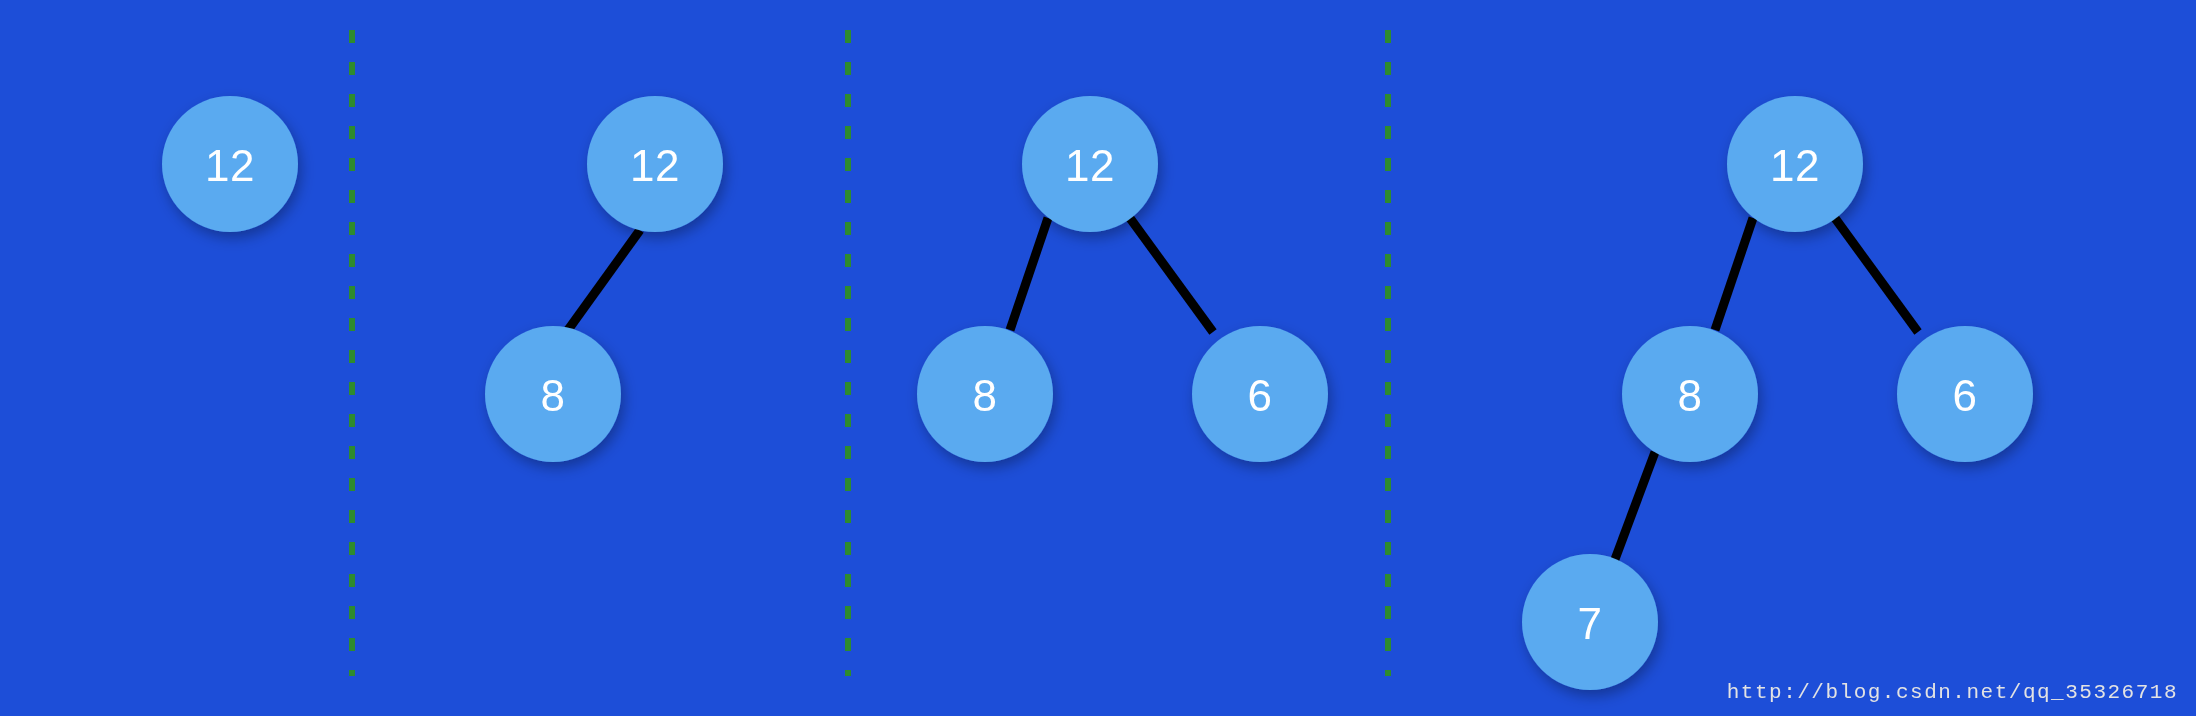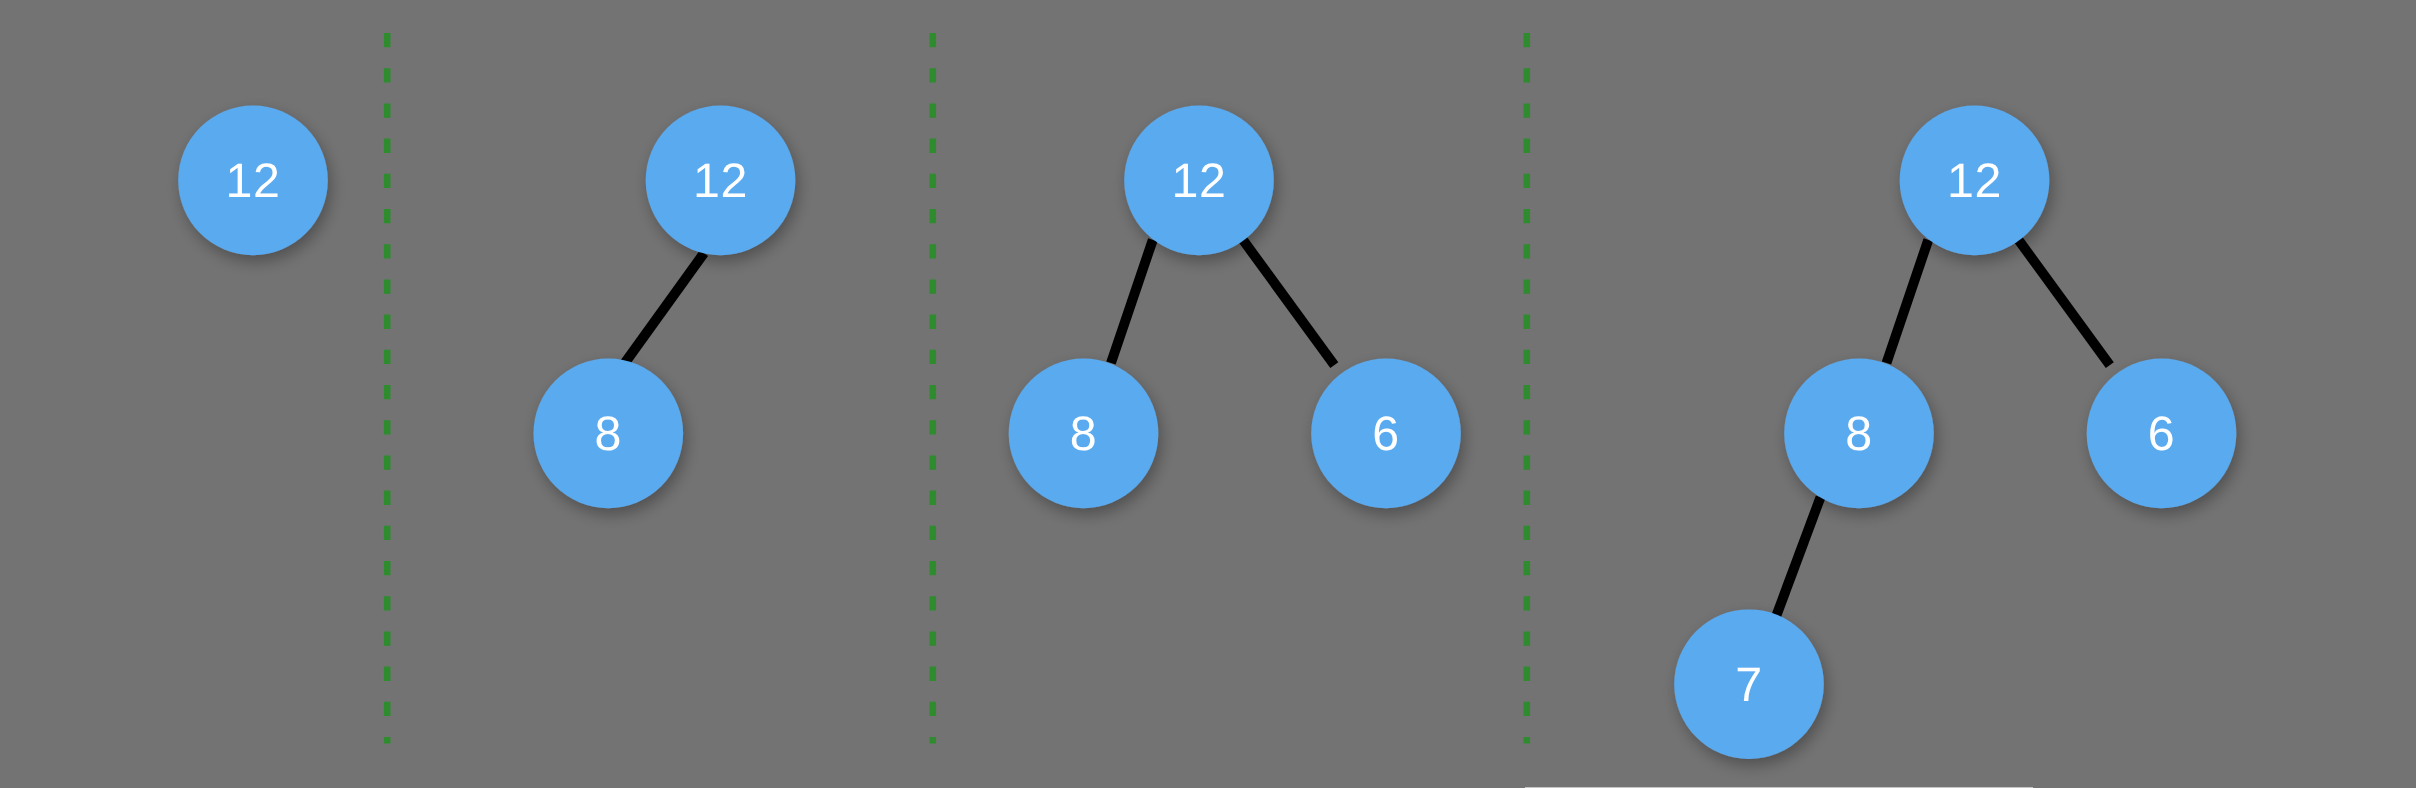--- a/index.html
+++ b/index.html
@@ -43,21 +43,21 @@
     font-size: 21px;
     letter-spacing: 1.5px;
     color: #e3e3e3;
     white-space: nowrap;
     user-select: none;
   }
 </style>
 </head>
 <body>
 
-<div id="stage" style="width: 2196px; height: 716px; background: #737373;">
+<div id="stage" style="width: 2196px; height: 716px; background: #1d4ed8;">
   <svg id="svg-canvas" viewBox="0 0 2196 716" xmlns="http://www.w3.org/2000/svg">
     <defs>
       <filter id="node-shadow" x="-60%" y="-60%" width="220%" height="220%">
         <feDropShadow dx="3" dy="6" stdDeviation="7" flood-color="#000000" flood-opacity="0.30"></feDropShadow>
       </filter>
     </defs>
     <g id="dividers-layer">
         <line x1="352" y1="30" x2="352" y2="676" stroke="#2e8b2e" stroke-width="6" stroke-dasharray="13 19" stroke-linecap="butt"></line>
         <line x1="848" y1="30" x2="848" y2="676" stroke="#2e8b2e" stroke-width="6" stroke-dasharray="13 19" stroke-linecap="butt"></line>
         <line x1="1388" y1="30" x2="1388" y2="676" stroke="#2e8b2e" stroke-width="6" stroke-dasharray="13 19" stroke-linecap="butt"></line>
@@ -107,13 +107,14 @@
           <circle cx="1965" cy="394" r="68" fill="#5aaaf0" filter="url(#node-shadow)"></circle>
           <text x="1965" y="395" class="node-label" fill="#ffffff">6</text>
         </g>
         <g>
           <circle cx="1590" cy="622" r="68" fill="#5aaaf0" filter="url(#node-shadow)"></circle>
           <text x="1590" y="623" class="node-label" fill="#ffffff">7</text>
         </g>
       </g>
   </svg>
 
+  <div class="watermark" style="color: rgb(227, 227, 227);">http://blog.csdn.net/qq_35326718</div>
 </div>
 
 </body></html>

